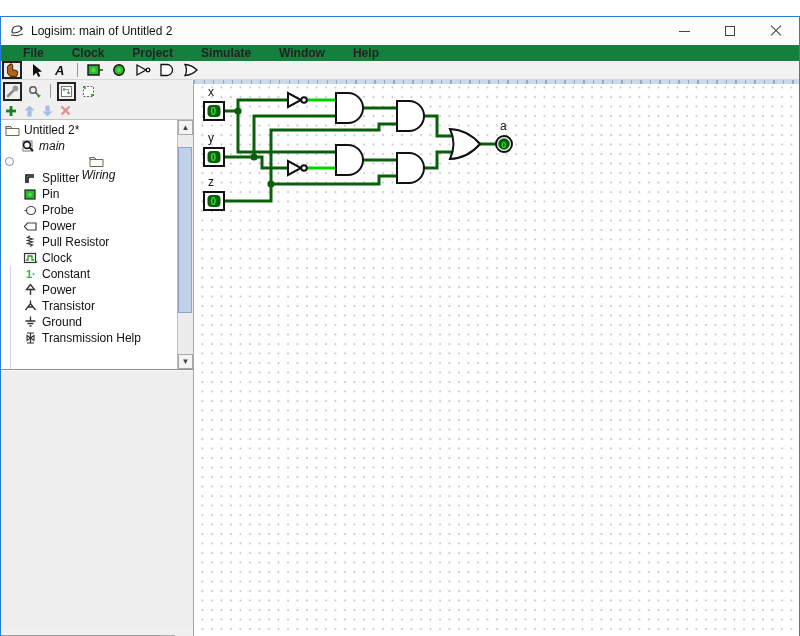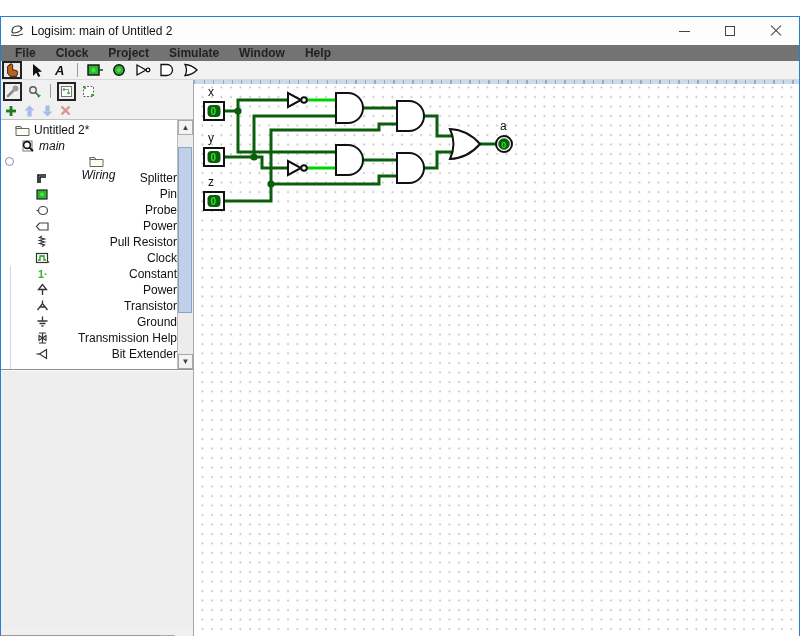--- a/index.html
+++ b/index.html
@@ -17,22 +17,22 @@
   .win-btn { width:46px; height:100%; display:flex; align-items:center; justify-content:center; color:#444; }
   .glyph-min { width:11px; height:1px; background:#444; }
   .glyph-max { width:10px; height:10px; border:1px solid #444; }
   .glyph-close { position:relative; width:12px; height:12px; }
   .glyph-close:before, .glyph-close:after { content:""; position:absolute; left:-1px; top:5px;
       width:14px; height:1px; background:#444; }
   .glyph-close:before { transform:rotate(45deg); }
   .glyph-close:after  { transform:rotate(-45deg); }
 
   
-  .menubar { height:16px; background:#737373; display:flex; align-items:center;
-             padding-left:6px; gap:4px; flex:none; }
+  .menubar { height:16px; background:#15803d; display:flex; align-items:center;
+             padding-left:14px; gap:12px; flex:none; }
   .menu-item { font-weight:bold; font-size:12px; padding:0 8px; color:#222; }
 
   
   .toolbar { height:19px; background:#f2f2f2; border-bottom:1px solid #d8d8d8;
              display:flex; align-items:center; padding-left:1px; gap:4px; flex:none; }
   .tool-btn { width:20px; height:18px; display:flex; align-items:center; justify-content:center; }
   .tool-btn.pressed { border:2px solid #222; background:#e8e8e8; }
   .tb-sep { width:1px; height:14px; background:#9a9a9a; margin:0 3px; }
 
   
@@ -46,21 +46,21 @@
 
   .project-bar { height:17px; display:flex; align-items:center; gap:7px; padding-left:4px; flex:none; }
 
   
   .tree-wrap { height:251px; flex:none; display:flex; background:#fff;
                border-top:1px solid #c0c0c0; border-bottom:1px solid #909090; position:relative; }
   .tree { flex:1; padding-top:2px; position:relative; overflow:hidden; }
   .tree-row { height:16px; display:flex; align-items:center; white-space:nowrap; }
   .tree-row .ticon { width:15px; height:14px; flex:none; margin-right:4px; }
   .tree-label { font-size:12px; color:#111; }
-  .indent0 { padding-left:14px; } .indent1 { padding-left:19px;font-style:italic; } .indent2 { padding-left:34px;justify-content:space-between; }
+  .indent0 { padding-left:4px; } .indent1 { padding-left:19px;font-style:italic; } .indent2 { padding-left:22px; }
   .tree-vline { position:absolute; left:9px; top:146px; width:1px; height:190px; background:#d4d4e4; }
   .handle { position:absolute; left:4px; width:9px; height:9px; border:1px solid #8888aa;
             border-radius:50%; background:#fff; }
 
   .tree-scroll { width:16px; flex:none; background:#ececec; border-left:1px solid #bbb;
                  display:flex; flex-direction:column; }
   .sb-btn { height:15px; flex:none; background:#f4f4f4; border:1px solid #a9a9a9;
             display:flex; align-items:center; justify-content:center; font-size:8px; color:#444; }
   .sb-track { flex:1; position:relative; }
   .sb-thumb { position:absolute; left:0; top:12px; width:14px; height:166px;
@@ -331,27 +331,20 @@
 
           <div class="tree-row indent2">
             <svg class="ticon" viewBox="0 0 15 14">
               <path d="M4,2 H11 M4,12 H11 M7.5,2 V12" stroke="#333" stroke-width="1.2" fill="none"></path>
               <polygon points="4,4.5 7.5,7 4,9.5" fill="none" stroke="#333" stroke-width="1.1"></polygon>
               <polygon points="11,4.5 7.5,7 11,9.5" fill="none" stroke="#333" stroke-width="1.1"></polygon>
             </svg>
             <span class="tree-label">Transmission Help</span>
           </div>
 
-          <div class="tree-row indent2">
-            <svg class="ticon" viewBox="0 0 15 14">
-              <polygon points="11.5,2.5 4.5,7 11.5,11.5" fill="#fff" stroke="#333" stroke-width="1.2"></polygon>
-              <line x1="1.5" y1="7" x2="4.5" y2="7" stroke="#333" stroke-width="1.2"></line>
-            </svg>
-            <span class="tree-label">Bit Extender</span>
-          </div>
         </div>
 
         <div class="tree-scroll">
           <div class="sb-btn">▲</div>
           <div class="sb-track">
             <div class="sb-thumb"></div>
           </div>
           <div class="sb-btn">▼</div>
         </div>
       </div>

